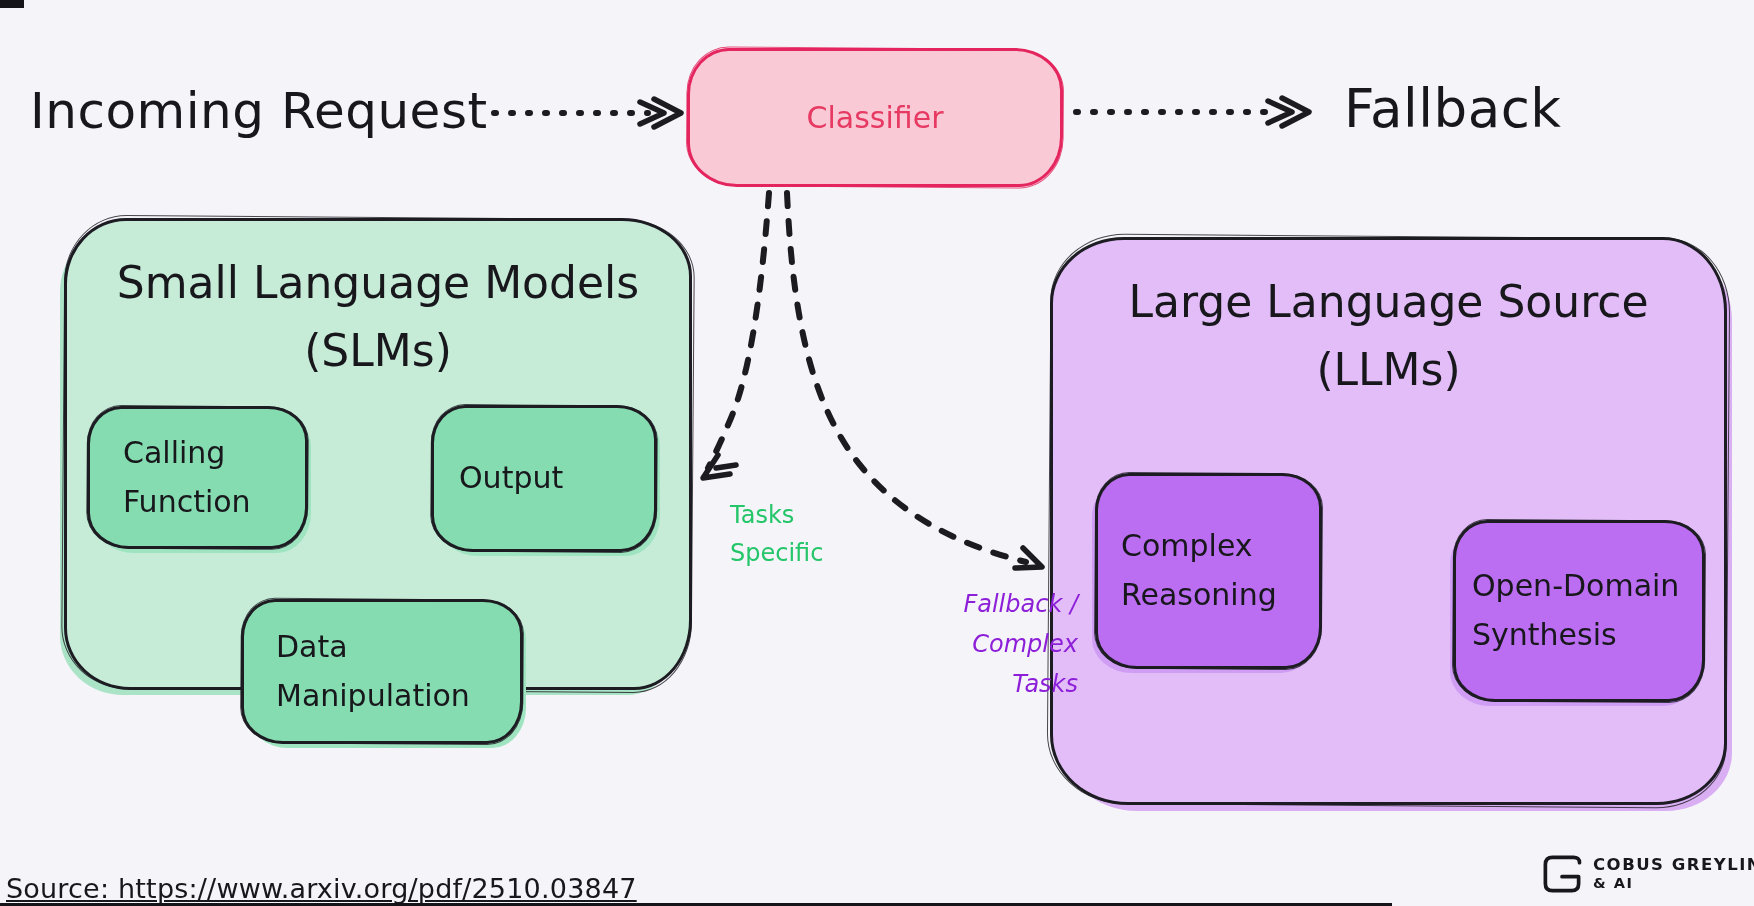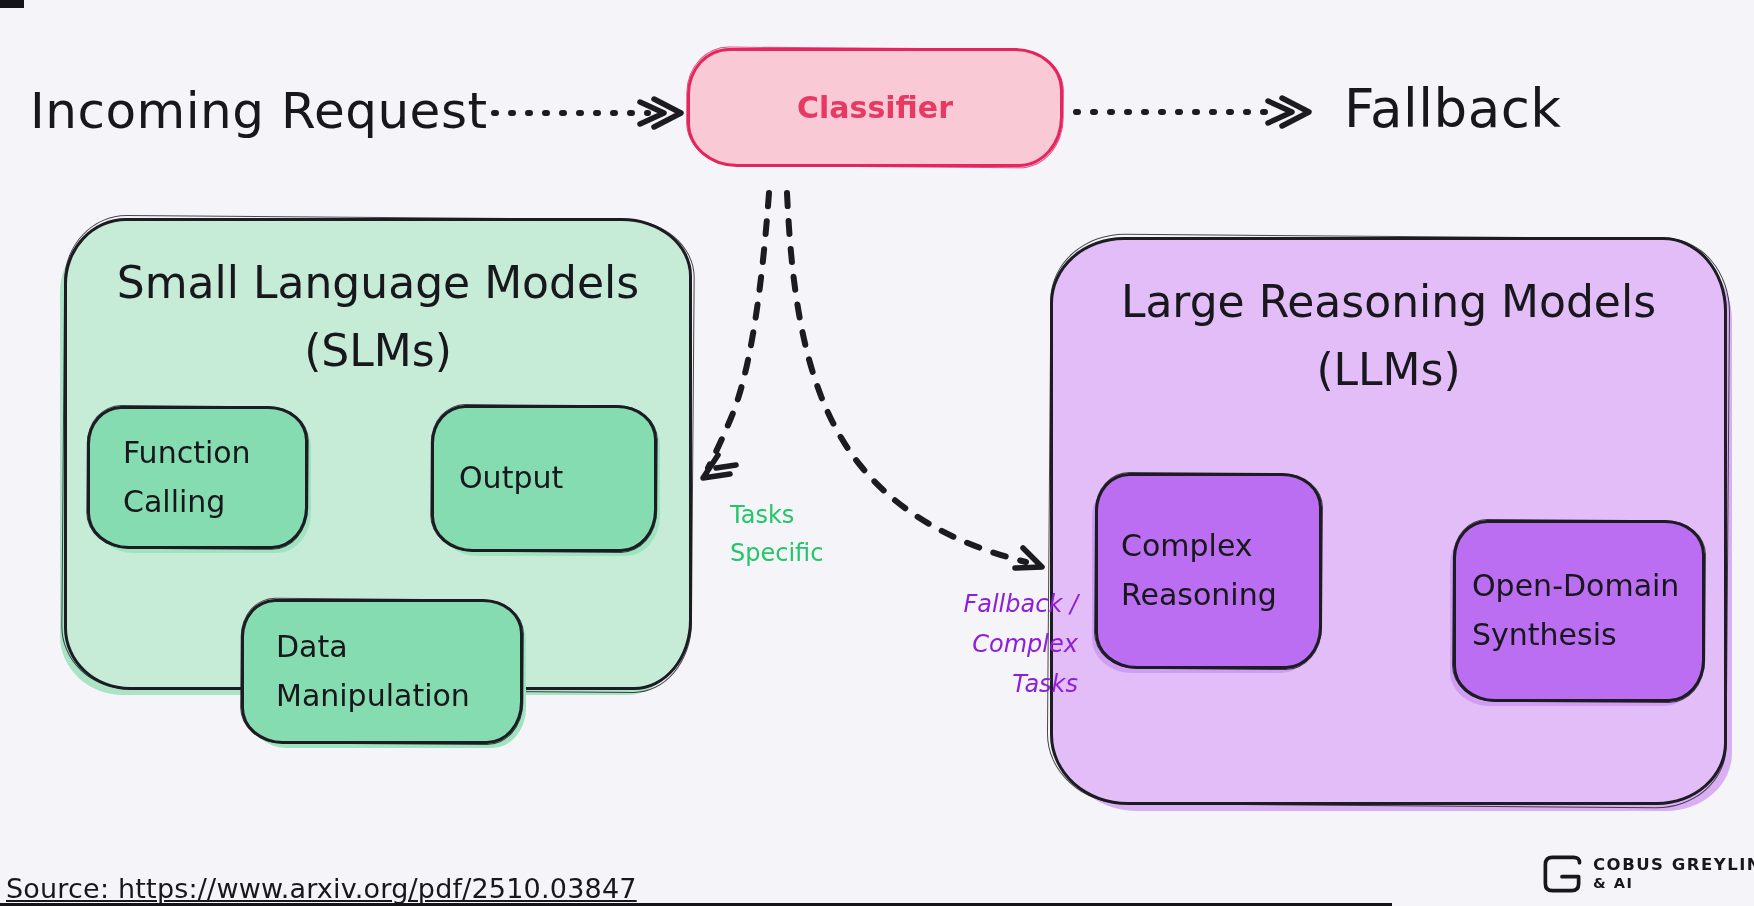--- a/index.html
+++ b/index.html
@@ -125,47 +125,47 @@
       <path class="head" d="M 1356,558 L 1338,557"></path>
     </g>
     <g>
       <path class="dash-mid" d="M 1394,395 C 1392,460 1400,520 1422,556 L 1438,586"></path>
       <path class="head" d="M 1443,576 L 1449,601 L 1426,589"></path>
     </g>
   </svg>
 
   <div class="abs headline" style="left:30px;top:82px;">Incoming Request</div>
 
-  <div class="sketch classifier" style="left:687px;top:48px;width:376px;height:119px;font-weight:bold;">
+  <div class="sketch classifier" style="left:687px;top:48px;width:376px;height:139px;">
     <span class="label">Classifier</span>
   </div>
 
   <div class="abs headline" style="left:1344px;top:78px;font-size:53px;">Fallback</div>
 
   <div class="sketch group group-slm" style="left:64px;top:218px;width:628px;height:472px;">
     <div class="group-title">
       <span>Small Language Models</span>
       <span>(SLMs)</span>
     </div>
     <div class="sketch node node-green" style="left:20px;top:185px;width:221px;height:143px;padding-left:33px;">
+      <span>Calling</span>
       <span>Function</span>
-      <span>Calling</span>
     </div>
     <div class="sketch node node-green" style="left:364px;top:184px;width:226px;height:147px;padding-left:25px;">
       <span>Output</span>
     </div>
     <div class="sketch node node-green" style="left:174px;top:378px;width:282px;height:145px;padding-left:32px;">
       <span>Data</span>
       <span>Manipulation</span>
     </div>
   </div>
 
   <div class="sketch group group-llm" style="left:1050px;top:237px;width:677px;height:568px;">
     <div class="group-title">
-      <span>Large Reasoning Models</span>
+      <span>Large Language Source</span>
       <span>(LLMs)</span>
     </div>
     <div class="sketch node node-purple" style="left:42px;top:233px;width:227px;height:196px;padding-left:23px;">
       <span>Complex</span>
       <span>Reasoning</span>
     </div>
     <div class="sketch node node-purple" style="left:400px;top:280px;width:252px;height:182px;padding-left:16px;">
       <span>Open-Domain</span>
       <span>Synthesis</span>
     </div>

